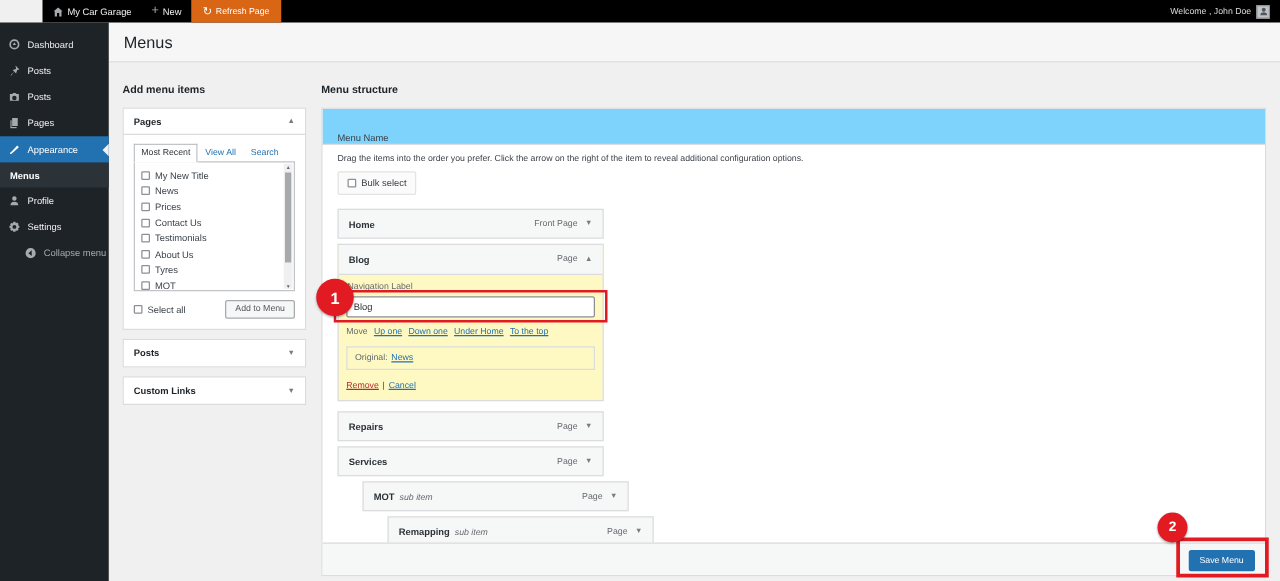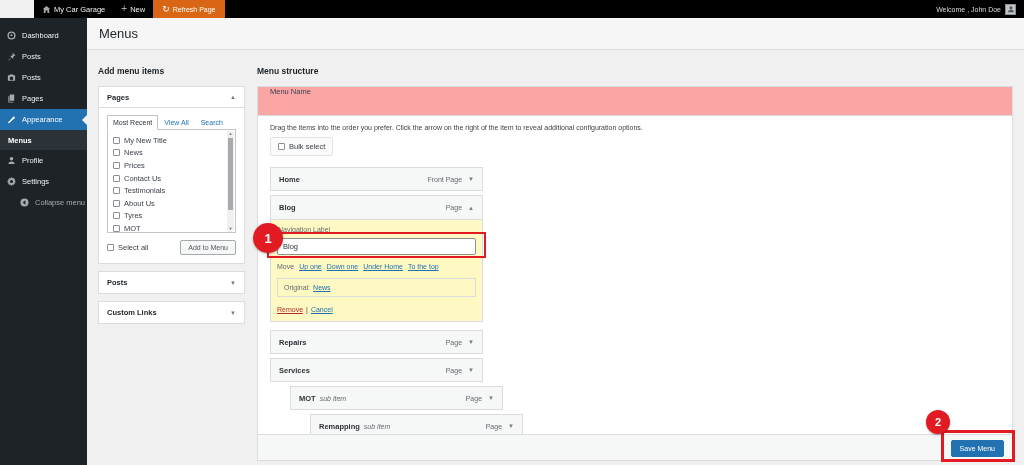--- a/index.html
+++ b/index.html
@@ -53,21 +53,21 @@
   .scrollbar { position:absolute; top:1px; right:1px; bottom:1px; width:7px; background:#f0f0f1; font-size:4px; color:#646970; text-align:center; }
   .sb-up { position:absolute; top:0; left:0; right:0; }
   .sb-down { position:absolute; bottom:0; left:0; right:0; }
   .sb-thumb { position:absolute; top:7px; left:1px; width:5px; height:72px; background:#a7aaad; }
   .panel-actions { display:flex; align-items:center; justify-content:space-between; margin-top:7px; font-size:7.5px; color:#3c434a; }
   .sel-all { display:flex; align-items:center; gap:4px; }
   .btn-secondary { font-size:7px; color:#50575e; background:#f6f7f7; border:1px solid #a7aaad; border-radius:2px; padding:3px 7px; cursor:pointer; }
 
   
   .card { background:#fff; border:1px solid #dcdcde; margin-top:7px; position:relative; height:375px; overflow:hidden; }
-  .menu-name-row { background:#fca5a5; border-bottom:1px solid #dcdcde; height:29px; display:flex; align-items:flex-start; gap:21px; padding:0 12px; }
+  .menu-name-row { background:#7dd3fc; border-bottom:1px solid #dcdcde; height:29px; display:flex; align-items:flex-end; gap:21px; padding:0 12px; }
   .menu-name-row label { font-size:7.5px; color:#3c434a; }
   .text-input { border:1px solid #8c8f94; border-radius:2px; background:#fff; font-size:7.5px; font-family:"Liberation Sans",sans-serif; color:#2c3338; height:17px; padding:0 5px; }
   .mn-input { width:140px; }
   .card-body { padding:8px 12px; }
   .drag-hint { font-size:7px; color:#3c434a; }
   .bulk-select { display:inline-flex; align-items:center; gap:4px; border:1px solid #e3e3e5; background:#fbfbfb; border-radius:2px; padding:4px 7px; font-size:7.5px; color:#3c434a; margin-top:6px; }
   .menu-list { margin-top:11px; }
   .menu-item { width:213px; height:24px; background:#f6f7f7; border:1px solid #dcdcde; display:flex; align-items:center; justify-content:space-between; padding:0 8px; margin-bottom:4px; cursor:move; }
   .mi-title { font-size:7.5px; font-weight:bold; color:#2c3338; }
   .mi-sub { font-size:7px; font-style:italic; font-weight:normal; color:#646970; margin-left:4px; }

